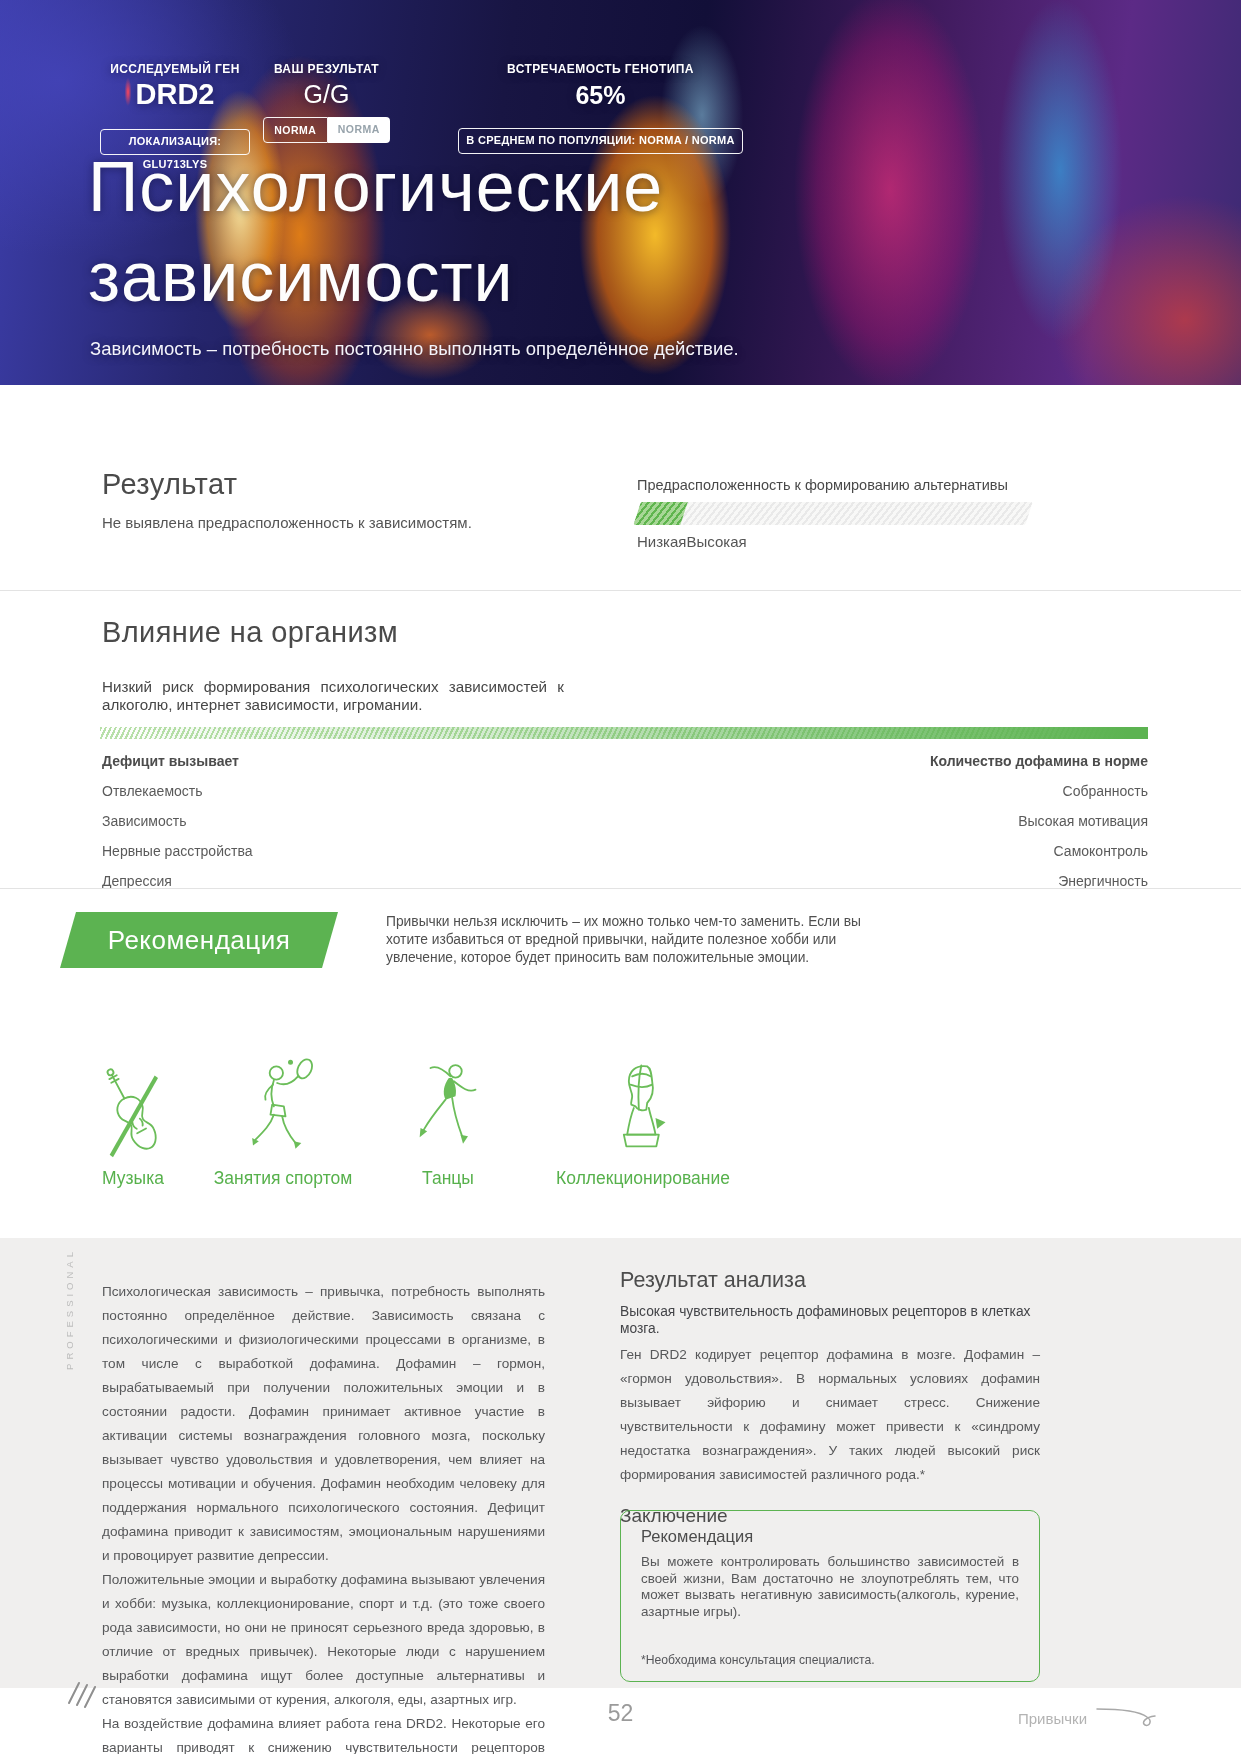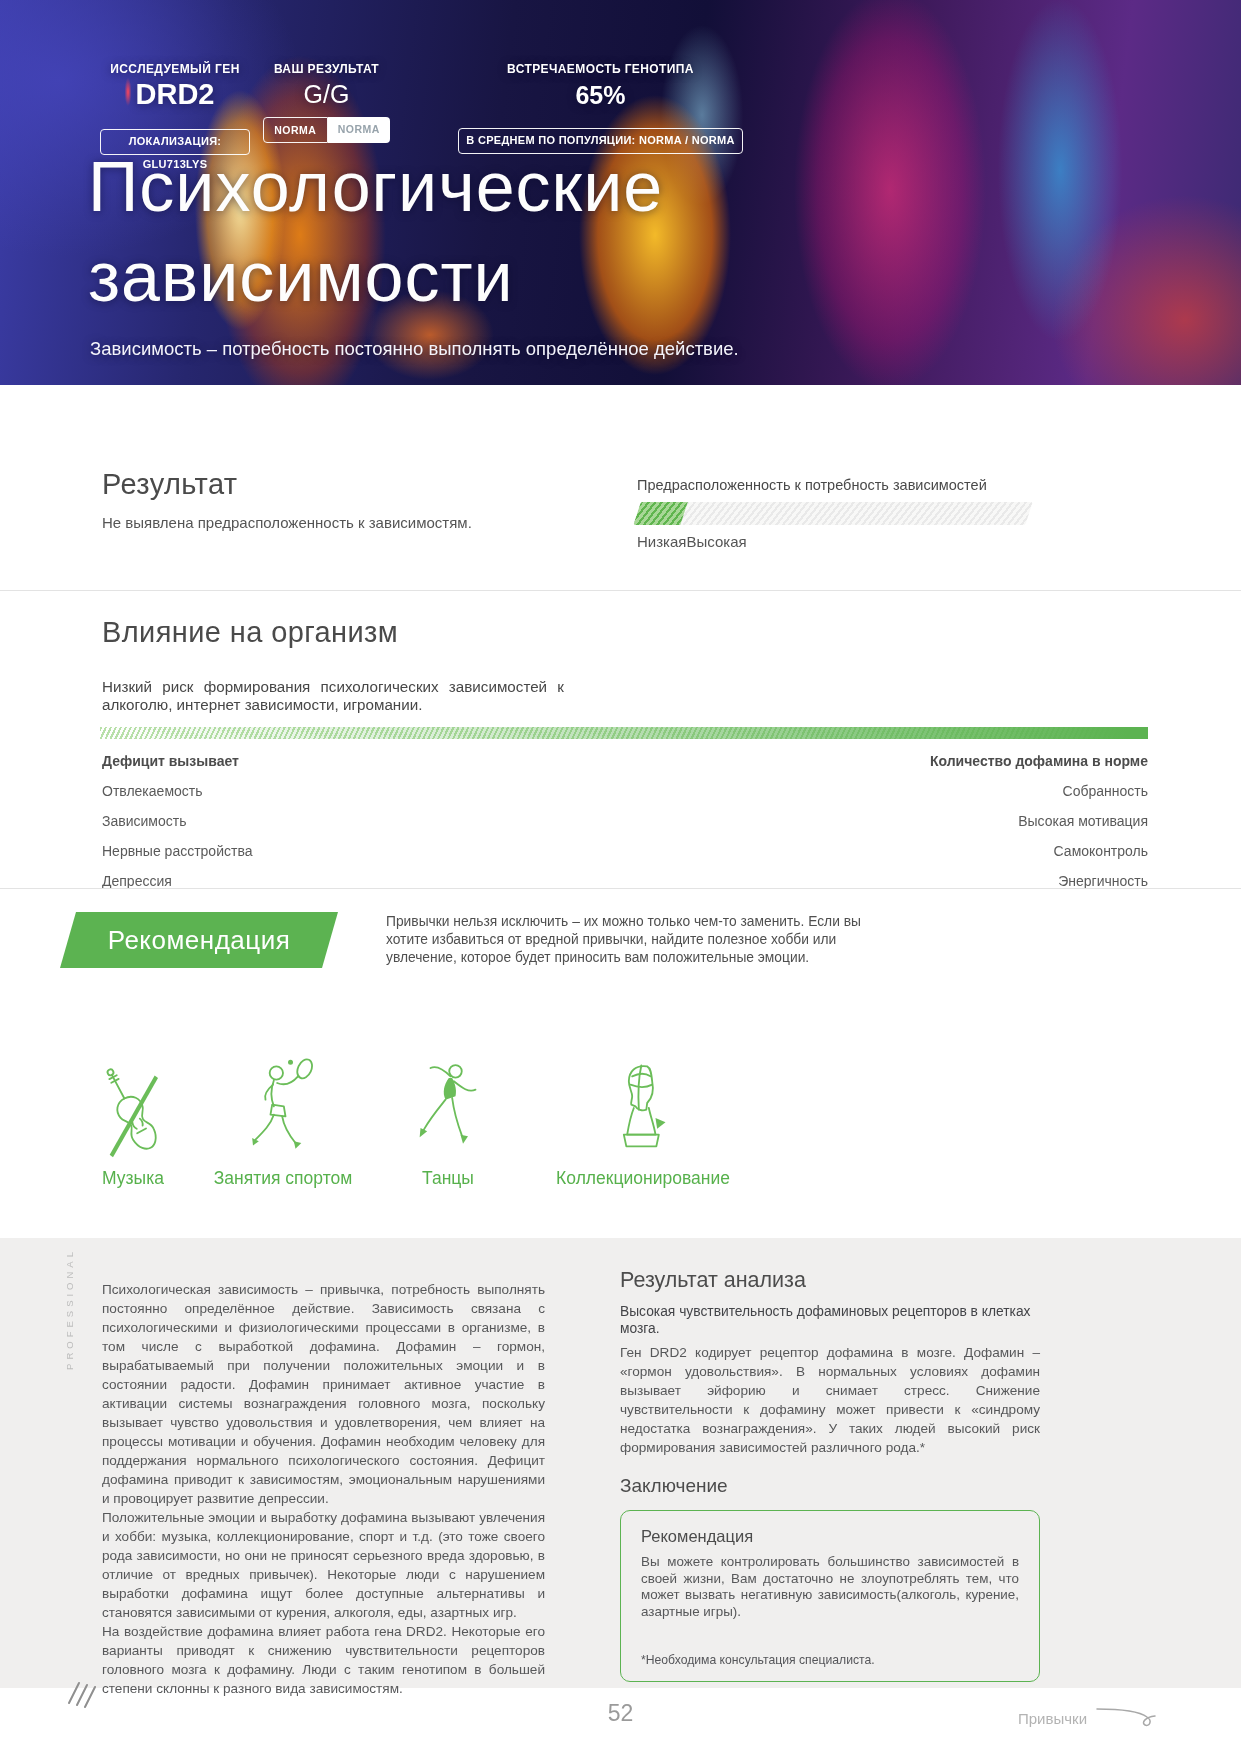--- a/index.html
+++ b/index.html
@@ -89,21 +89,21 @@
   .icon-stroke { stroke:#6bbd59; fill:none; stroke-width:2.2; stroke-linecap:round; stroke-linejoin:round; }
   .icon-fill { fill:#6bbd59; stroke:none; }
 
   
   .info-section { position:absolute; left:0; top:1238px; width:1241px; height:450px; background:#f0efee; }
   .side-vertical { position:absolute; left:64px; top:1248px; font-size:9.5px; letter-spacing:4px; color:#bcbcbc;
     writing-mode:vertical-rl; transform:rotate(180deg); }
   .h3 { font-size:21.5px; font-weight:400; color:#4c4c4c; }
   .col-left  { position:absolute; left:102px; top:1268px; width:443px; }
   .col-right { position:absolute; left:620px; top:1268px; width:420px; }
-  .body-text { font-size:13.6px; line-height:19px; color:#57585a; text-align:justify; }
+  .body-text { font-size:13.6px; line-height:24px; color:#57585a; text-align:justify; }
   .col-left .body-text { margin-top:12px; }
   .col-left .body-text + .body-text { margin-top:0; }
   .lead-text { margin-top:10px; font-size:13.8px; line-height:17px; color:#434448; }
   .col-right .body-text { margin-top:6px; }
   .h3-sub { font-size:19px; font-weight:400; color:#4c4c4c; margin-top:18px; }
   .rec-box { position:absolute; left:620px; top:1510px; width:420px; height:172px;
     border:1.5px solid #5cb351; border-radius:10px; padding:16px 20px; }
   .rec-box-title { font-size:16.5px; color:#4c4c4c; }
   .rec-box-text { margin-top:8px; font-size:13.4px; line-height:16.5px; color:#57585a; text-align:justify; }
   .rec-box-footnote { position:absolute; left:20px; bottom:14px; font-size:12.2px; color:#55565a; }
@@ -142,21 +142,21 @@
       <div>Психологические</div>
       <div>зависимости</div>
     </h1>
     <p class="hero-subtitle shadowed">Зависимость –  потребность постоянно выполнять определённое действие.</p>
   </header>
 
   <h2 class="h2 result-heading">Результат</h2>
   <p class="result-text">Не выявлена предрасположенность к зависимостям.</p>
 
   <div class="scale-block">
-    <div class="scale-label">Предрасположенность к потребность зависимостей</div>
+    <div class="scale-label">Предрасположенность к формированию альтернативы</div>
     <div class="scale-bar">
       <div class="scale-fill" style="width: 12%;"></div>
     </div>
     <div class="scale-ends">
       <span>Низкая</span>
       <span>Высокая</span>
     </div>
   </div>
 
   <div class="divider" style="top:590px;"></div>

